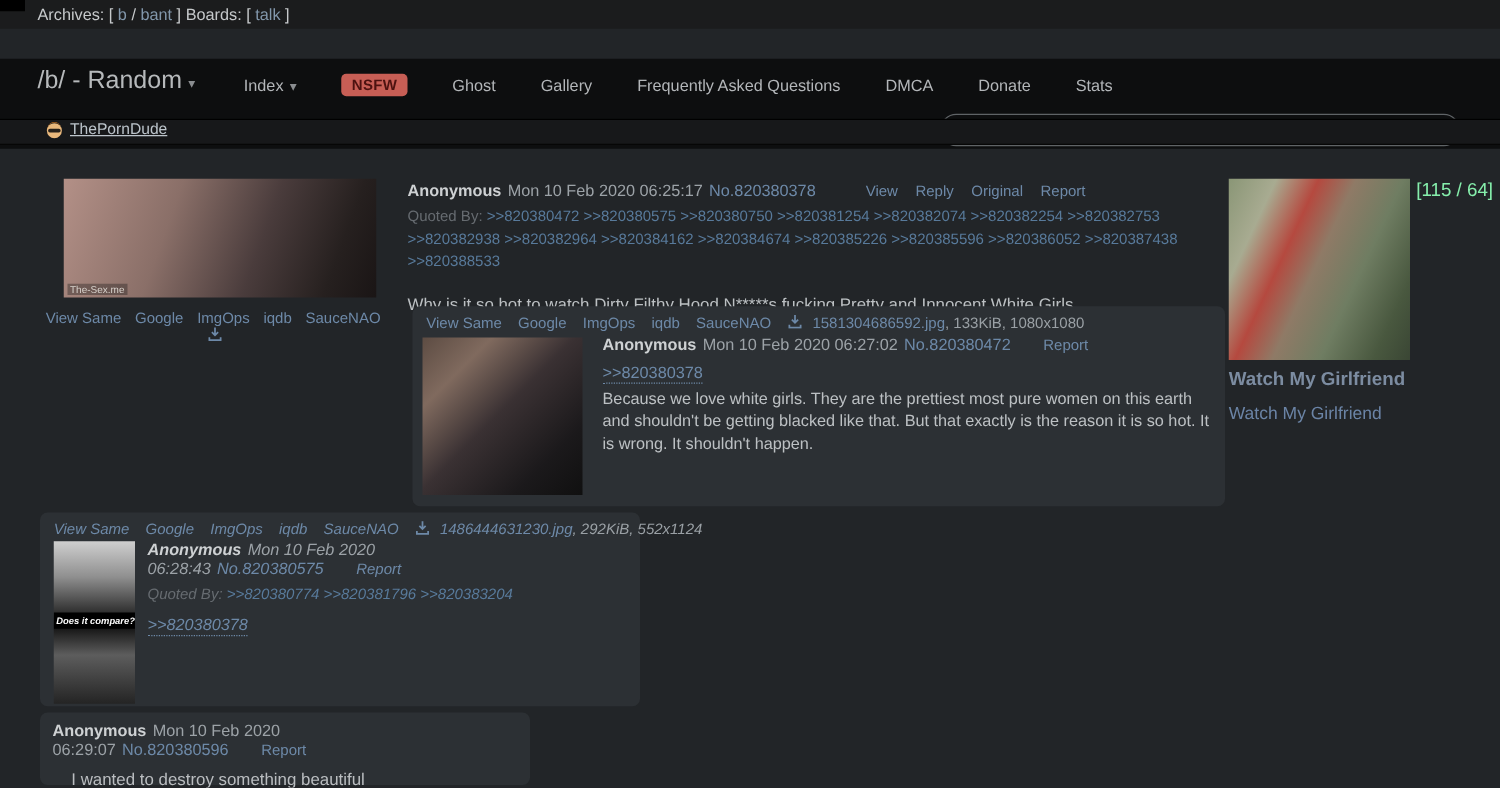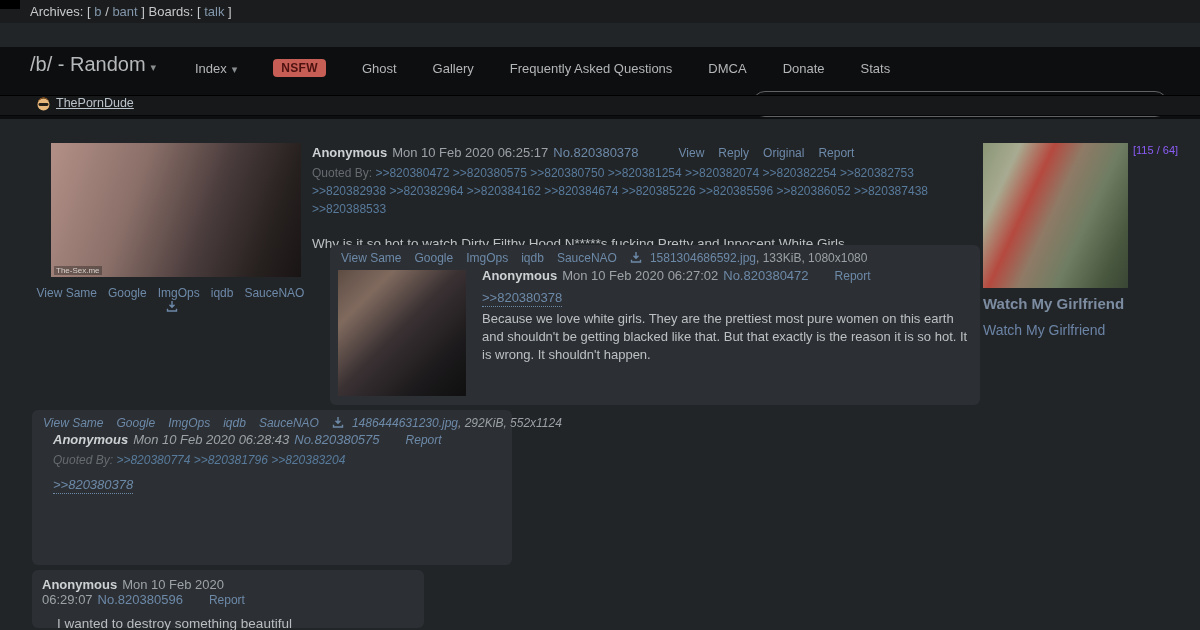--- a/index.html
+++ b/index.html
@@ -78,33 +78,33 @@
   .file-meta { color:#9aa0a5; }
   .post-body { color:#bcc0c3; font-size:13.5px; line-height:18.5px; }
 
   .card { position:absolute; background:#2c3034; border-radius:6px; }
   .file-row { font-size:12px; padding:6px 0 0 11px; white-space:nowrap; }
   .thumb { display:block; position:relative; overflow:hidden; }
 
   
   .op-file { position:absolute; left:30px; top:143px; width:292px; text-align:center; }
   .op-thumb {
-    width:250px; height:134px; margin:0 auto;
+    width:250px; height:95px; margin:0 auto;
     background:linear-gradient(110deg,#b39087 0%,#8a6f68 34%,#4a3c3c 62%,#26201f 85%,#1a1515 100%);
   }
   .watermark {
     position:absolute; left:3px; bottom:2px; font-size:8px; color:#d8d2cc;
     background:rgba(20,20,20,.35); padding:0 2px;
   }
   .op-caption { font-size:12px; line-height:15px; margin-top:5px; color:#9aa0a5; }
   .op-caption .file-name { color:#8b6e4e; }
   .op-links { margin-top:9px; }
   .op-links .mlink { margin-right:11px; }
 
-  .op-main { position:absolute; left:312px; top:145px; width:652px; }
+  .op-main { position:absolute; left:326px; top:145px; width:652px; }
   .op-body { margin-top:17px; }
 
   
   .quote-card { left:330px; top:245px; width:650px; height:160px; }
   .quote-inner { display:flex; padding:2px 12px 0 8px; }
   .quote-thumb {
     width:128px; height:126px; flex:0 0 128px; margin-top:2px;
     background:linear-gradient(135deg,#5d4c43 0%,#806a5e 22%,#3a3133 48%,#1b191b 78%,#101010 100%);
   }
   .quote-col { margin-left:16px; width:490px; }
@@ -128,21 +128,21 @@
 
   
   .reply2-card { left:32px; top:570px; width:392px; height:58px; padding:7px 10px 0 10px; }
   .reply2-body { margin-top:8px; margin-left:15px; color:#babdc0; }
 
   
   .side-ad-img {
     position:absolute; left:983px; top:143px; width:145px; height:145px;
     background:linear-gradient(115deg,#8a9676 0%,#a8ab91 18%,#b5493f 34%,#8f7a66 48%,#6f7d62 66%,#49583f 86%,#3a4634 100%);
   }
-  .thread-stats { position:absolute; left:1133px; top:144px; font-size:11px; color:#8b5cf6; }
+  .thread-stats { position:absolute; left:1133px; top:144px; font-size:15px; color:#86efac; }
   .wmg-title { position:absolute; left:983px; top:295px; font-size:15px; font-weight:bold; color:#7c8ca1; }
   .wmg-link { position:absolute; left:983px; top:322px; font-size:14px; color:#6b84a6; }
 </style>
 </head>
 <body>
 
 <div class="topbar">
   <span>Archives: [ </span><a>b</a><span> / </span><a>bant</a><span> ] Boards: [ </span><a>talk</a><span> ]</span>
 </div>
 <div class="corner-notch"></div>
@@ -215,20 +215,23 @@
   </div>
 </section>
 
 <section class="card reply1-card">
   <div class="file-row media-links">
     <a class="mlink">View Same</a><a class="mlink">Google</a><a class="mlink">ImgOps</a><a class="mlink">iqdb</a><a class="mlink">SauceNAO</a><a class="dl-icon"><svg width="12" height="12" viewBox="0 0 12 12">
           <path d="M6 1v6M3.5 4.7L6 7.2l2.5-2.5M1.5 8.7v2.3h9V8.7" stroke="#6d89a8" fill="none" stroke-width="1.4"></path>
         </svg></a><a class="file-name">1486444631230.jpg</a><span class="file-meta">, 292KiB, 552x1124</span>
   </div>
   <div class="reply1-inner">
+    <a class="thumb reply1-thumb">
+      <span class="thumb-caption">Does it compare?</span>
+    </a>
     <div class="reply1-col">
       <div class="post-header">
         <span class="author">Anonymous</span><span class="date">Mon 10 Feb 2020 06:28:43</span><a class="post-number">No.820380575</a><a class="report-link">Report</a>
       </div>
       <div class="quoted-by">
         <span class="qb-label">Quoted By:</span>
         <span class="qb-links">&gt;&gt;820380774 &gt;&gt;820381796 &gt;&gt;820383204</span>
       </div>
       <div class="reply-row"><a class="reply-link">&gt;&gt;820380378</a></div>
     </div>

